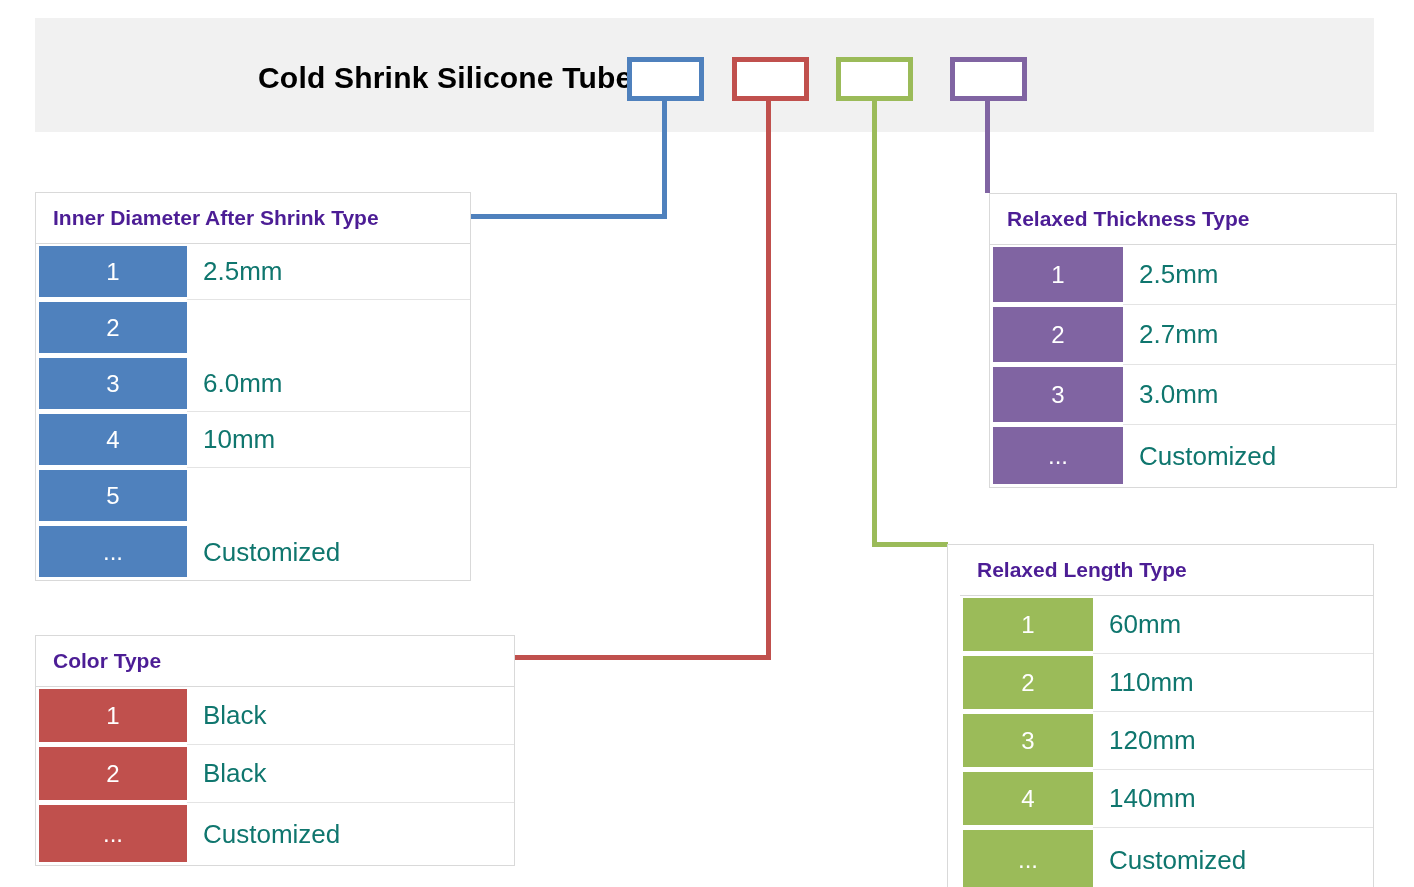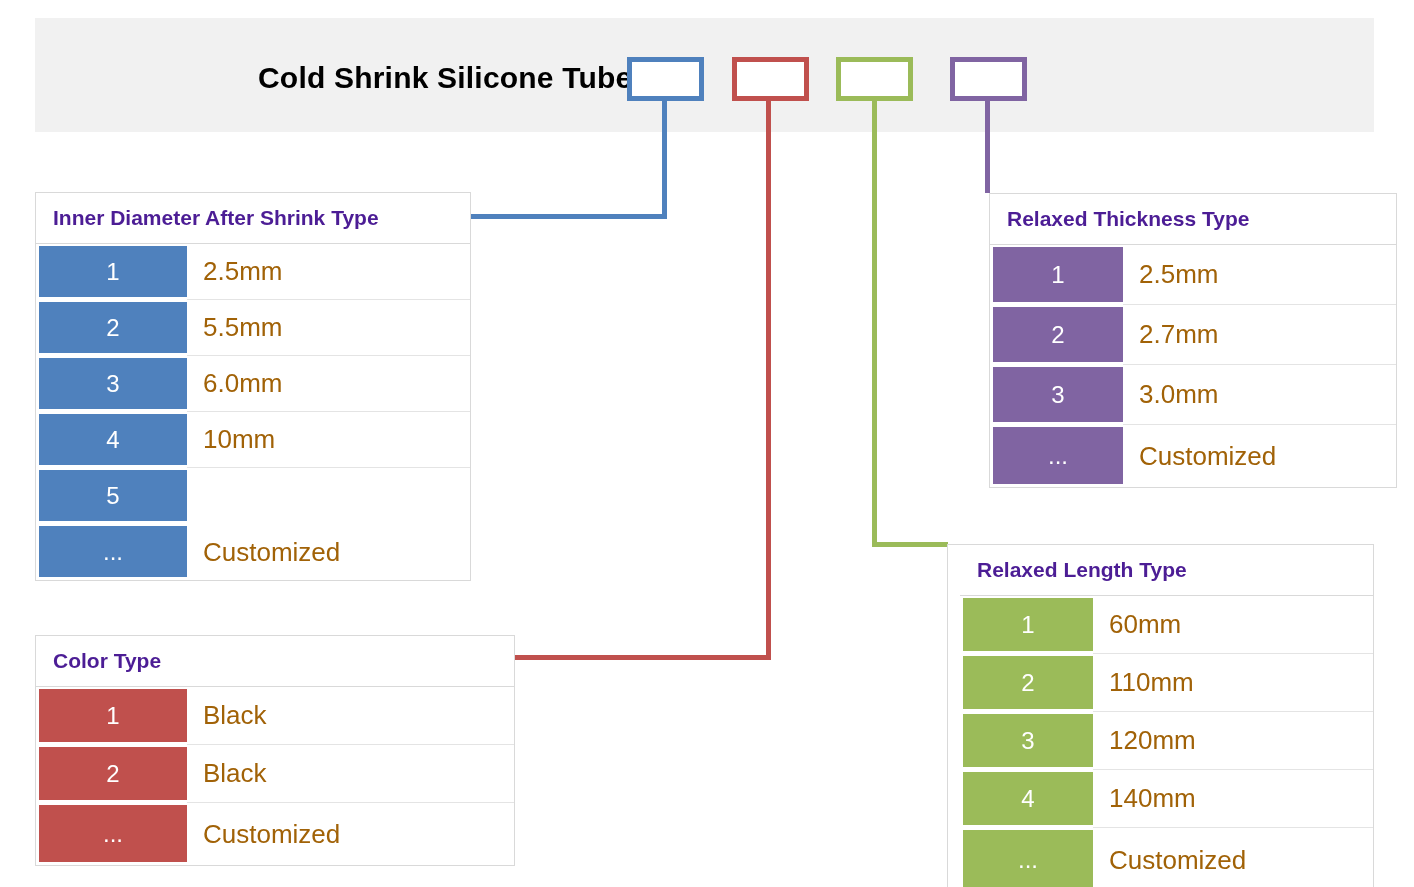--- a/index.html
+++ b/index.html
@@ -49,21 +49,21 @@
     color:#fff; font-size:24px;
   }
   .t1 .num, .t2 .num { width:148px; }
   .t3 .num, .t4 .num { width:130px; }
   .c-blue   { background:#4f81bd; }
   .c-red    { background:#c0504d; }
   .c-green  { background:#9bbb59; }
   .c-purple { background:#8064a2; }
   .val {
     flex:1; display:flex; align-items:center; padding-left:16px;
-    font-size:26px; color:#a16207; border-bottom:1px solid #e4e4e4; box-sizing:border-box;
+    font-size:26px; color:#0f766e; border-bottom:1px solid #e4e4e4; box-sizing:border-box;
   }
   .row:last-child .val { border-bottom:none;text-align:right; }
 </style>
 </head>
 <body>
 
 <div class="canvas">
 
   <div class="header-bar"></div>
   <div class="title">Cold Shrink Silicone Tube -</div>
@@ -81,21 +81,20 @@
   <div class="line ln-purple-v"></div>
 
   <div class="ctable t1">
     <div class="t-head">Inner Diameter After Shrink Type</div>
     <div class="row">
       <div class="num c-blue">1</div>
       <div class="val">2.5mm</div>
     </div>
     <div class="row">
       <div class="num c-blue">2</div>
-      <div class="val">5.5mm</div>
     </div>
     <div class="row">
       <div class="num c-blue">3</div>
       <div class="val">6.0mm</div>
     </div>
     <div class="row">
       <div class="num c-blue">4</div>
       <div class="val">10mm</div>
     </div>
     <div class="row">

